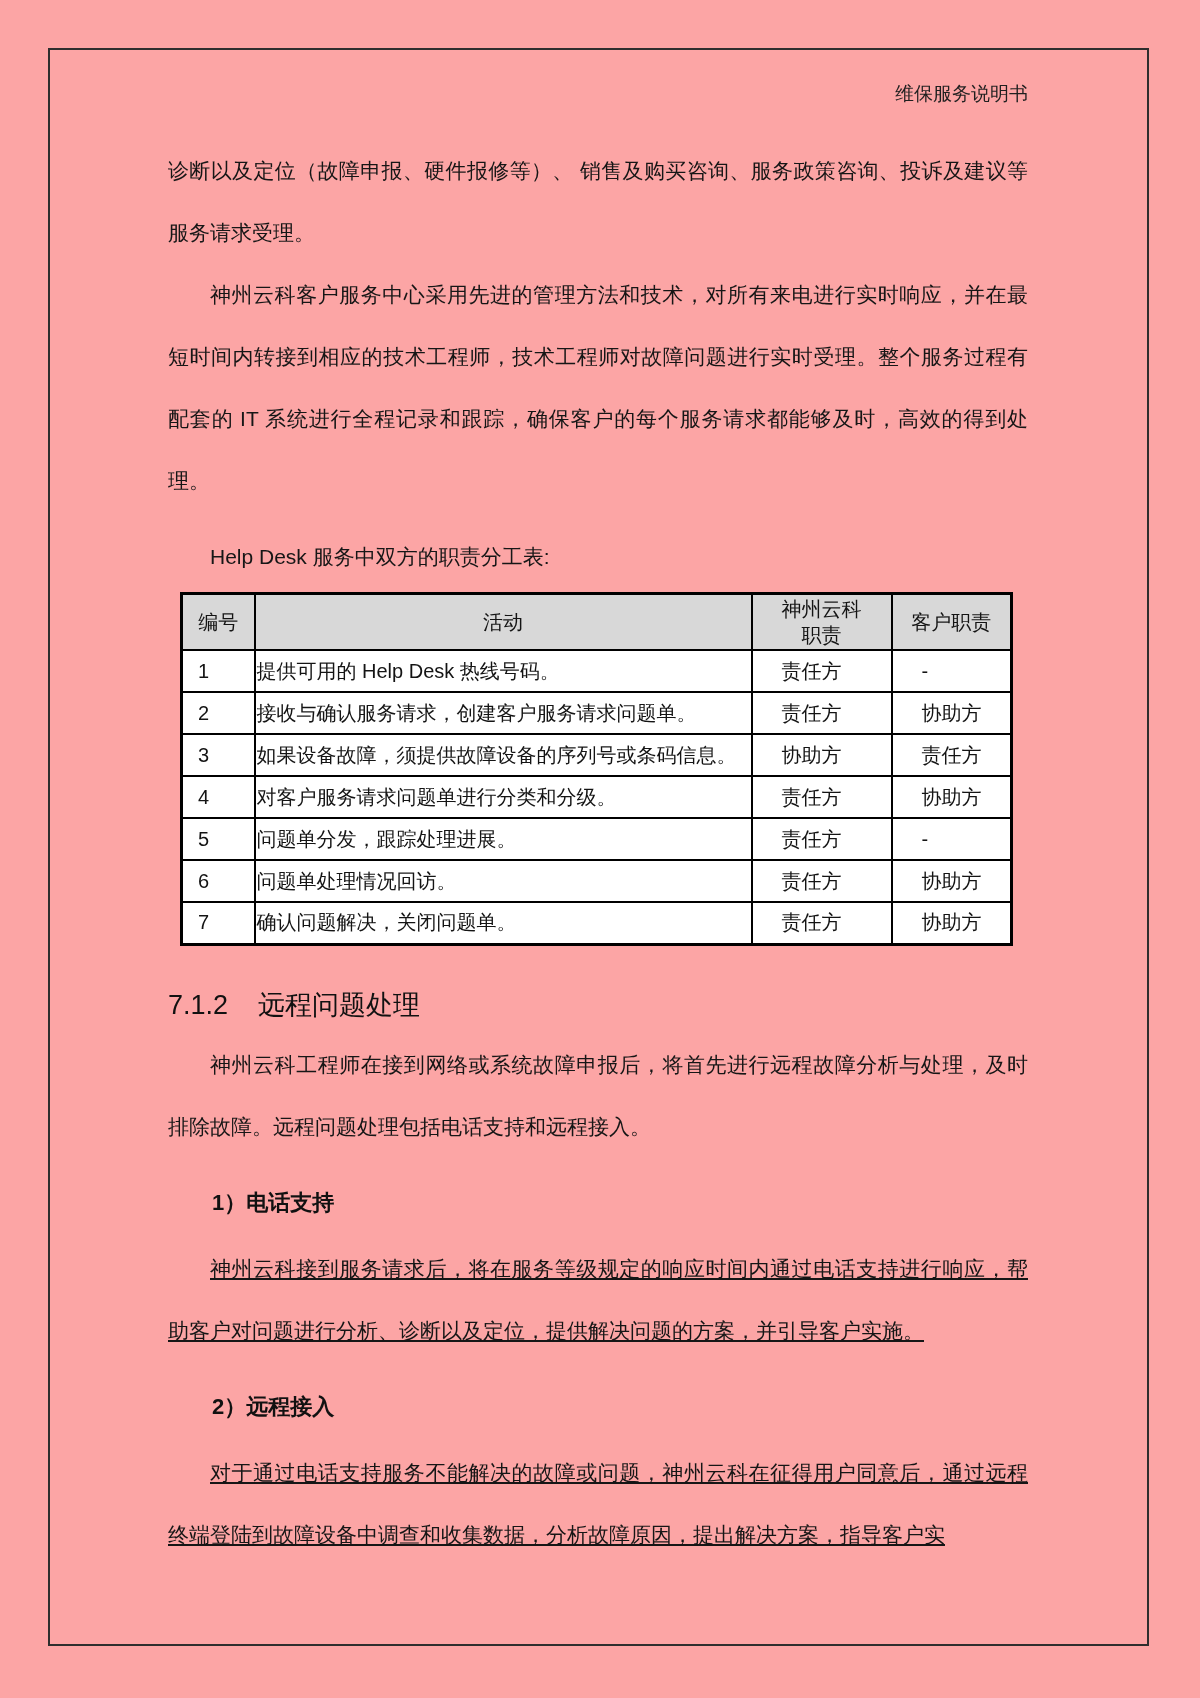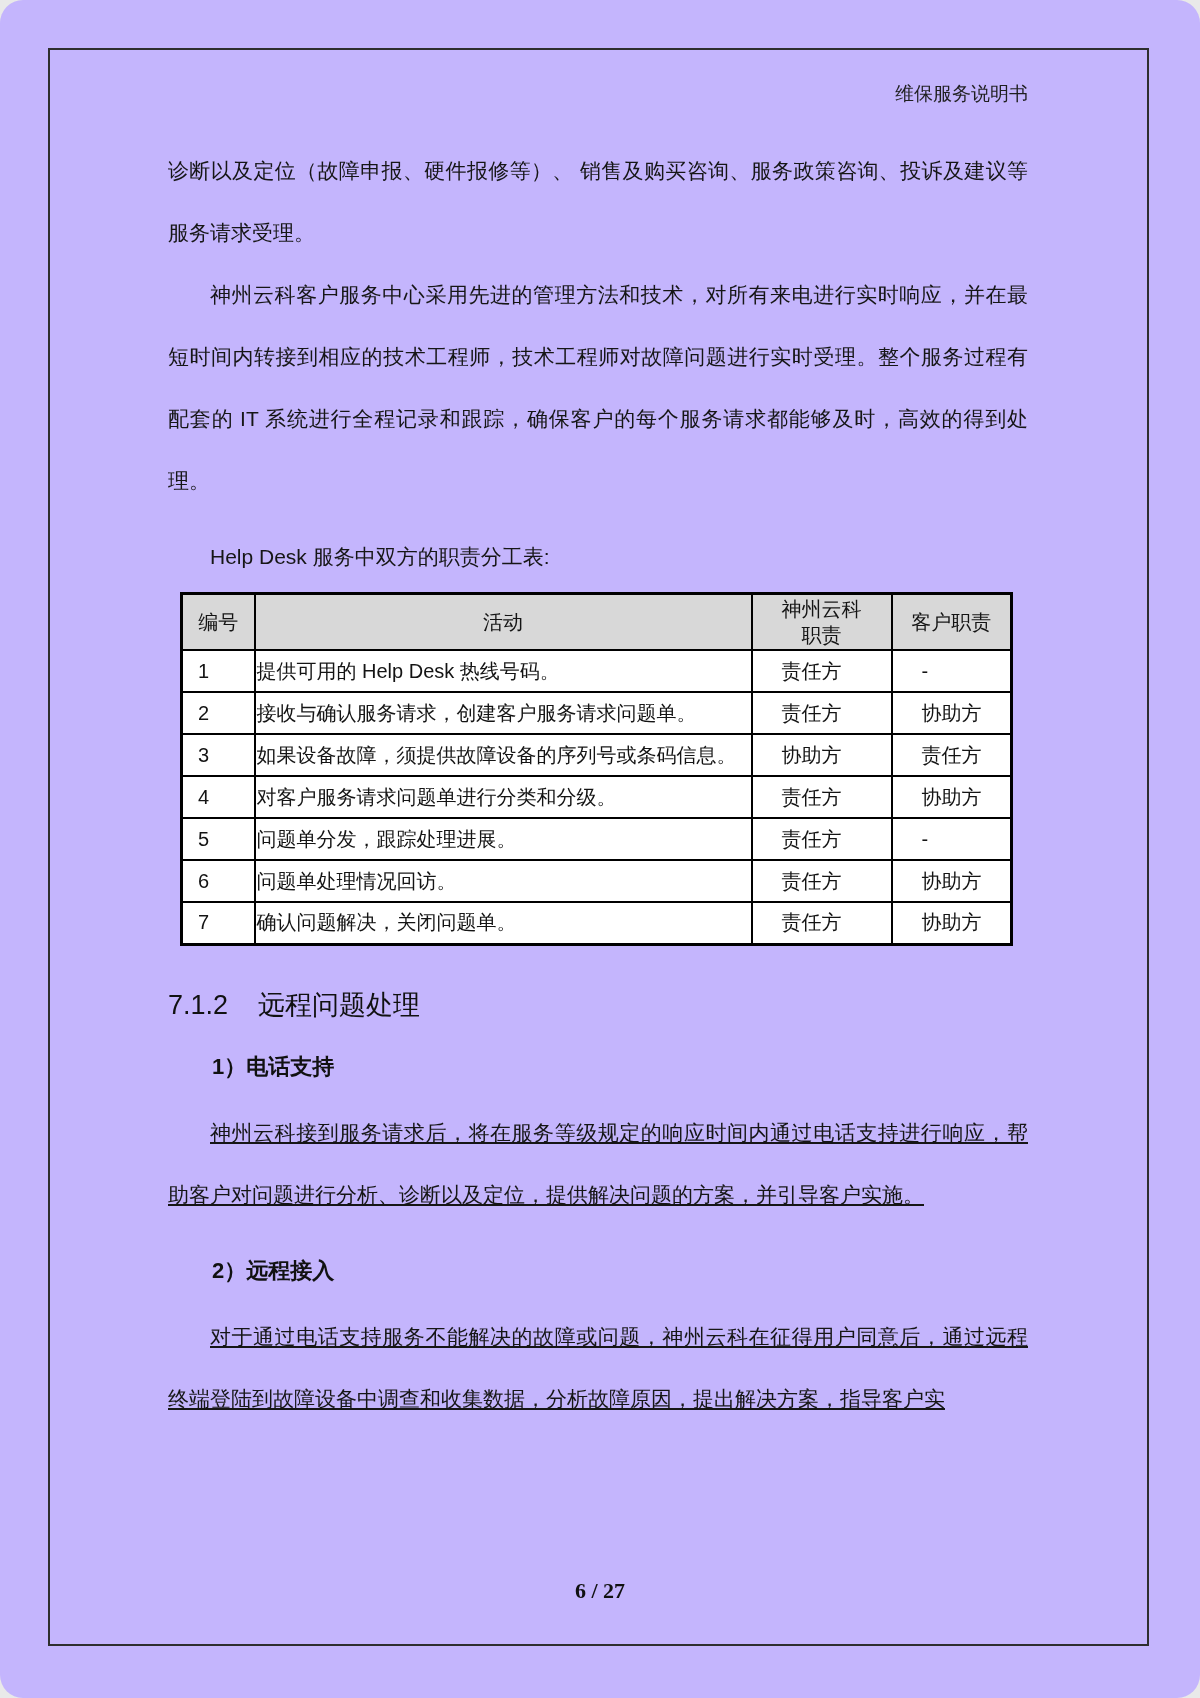--- a/index.html
+++ b/index.html
@@ -1,24 +1,23 @@
 <!DOCTYPE html>
 <html><head>
 <meta charset="utf-8">
 <style>
   html,body { margin:0; padding:0; background:#e9e9e9; }
   .page {
     position:relative;
     width:1200px; height:1698px;
     margin:0 auto;
-    background:#c4b5fd;
+    background:#fca5a5;
     font-family:"Liberation Sans","DejaVu Sans",sans-serif;
     color:#1c1c1c;
     overflow:hidden;
-    border-radius:23px;
   }
   .page-border {
     position:absolute;
     left:48px; top:48px;
     width:1101px; height:1598px;
     border:2px solid #2e2e2e;
     box-sizing:border-box;
     pointer-events:none;
   }
   .content {
@@ -182,24 +181,22 @@
           <td class="cell-resp">责任方</td>
           <td class="cell-resp">协助方</td>
         </tr>
       </tbody>
     </table>
 
     <h2 class="section-heading">
       <span class="sec-num">7.1.2</span><span>远程问题处理</span>
     </h2>
 
+    <p class="para indent p-after-head">神州云科工程师在接到网络或系统故障申报后，将首先进行远程故障分析与处理，及时排除故障。远程问题处理包括电话支持和远程接入。</p>
 
     <p class="subhead">1）电话支持</p>
     <p class="para indent p-after-sub">神州云科接到服务请求后，将在服务等级规定的响应时间内通过电话支持进行响应，帮助客户对问题进行分析、诊断以及定位，提供解决问题的方案，并引导客户实施。</p>
 
     <p class="subhead">2）远程接入</p>
     <p class="para indent p-after-sub">对于通过电话支持服务不能解决的故障或问题，神州云科在征得用户同意后，通过远程终端登陆到故障设备中调查和收集数据，分析故障原因，提出解决方案，指导客户实</p>
   </div>
 
-  <div class="footer">
-    <span>6 / 27</span>
-  </div>
 </div>
 
 </body></html>

